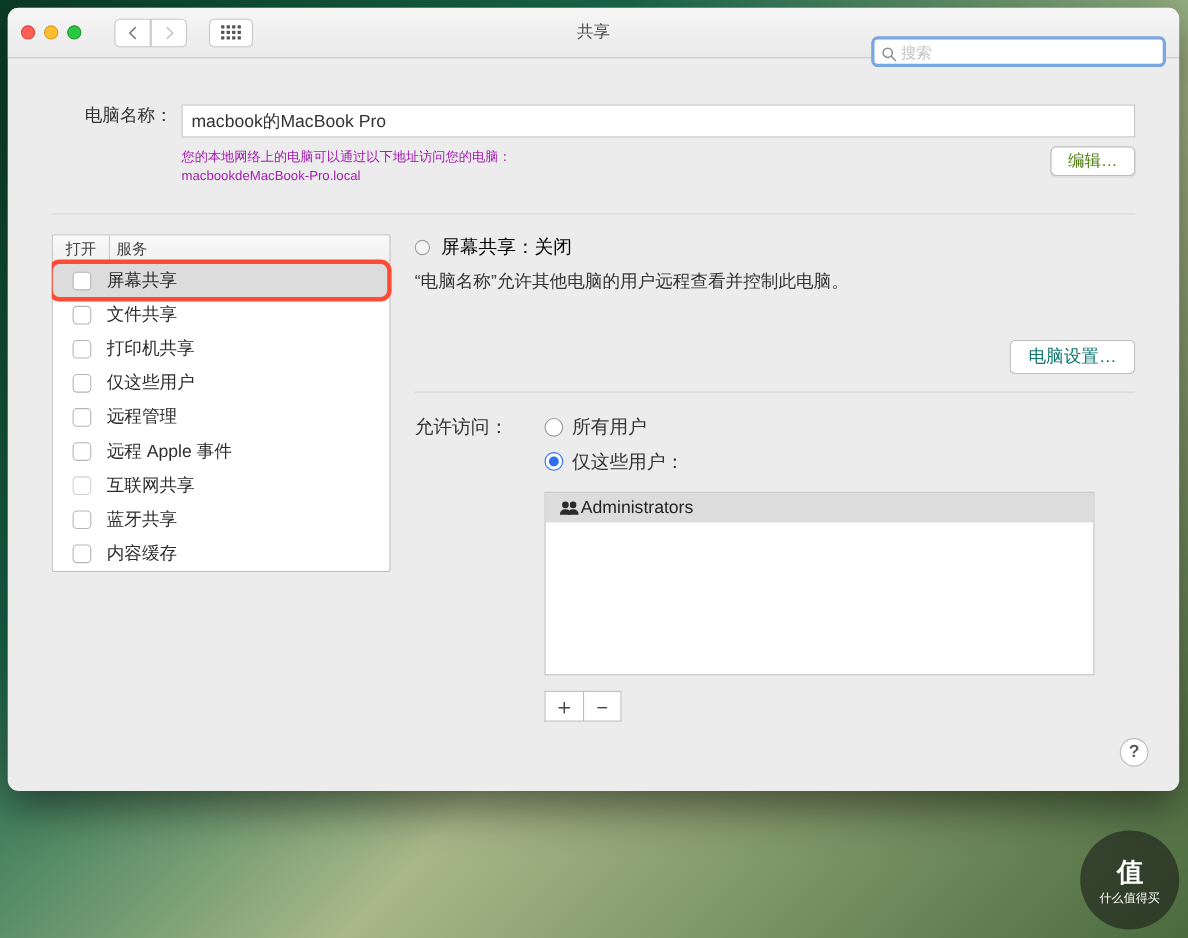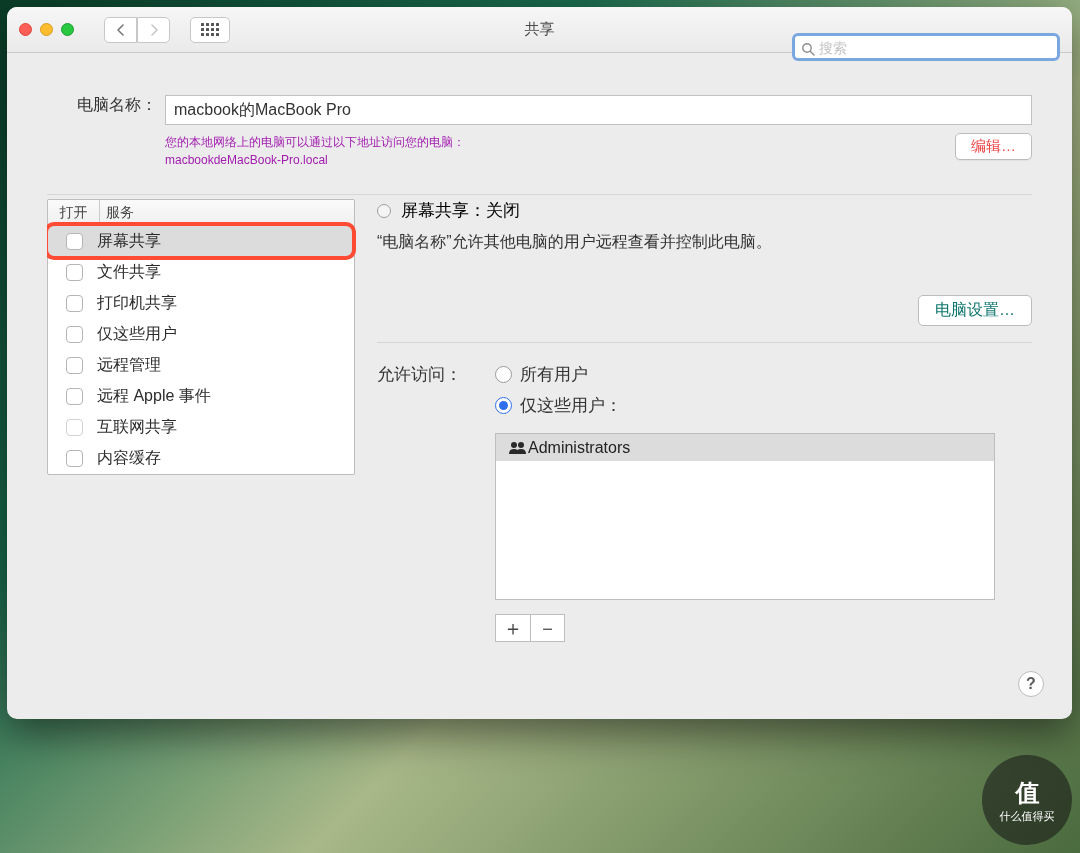--- a/index.html
+++ b/index.html
@@ -82,27 +82,27 @@
     flex:1; height:30px; background:#fff;
     border:1px solid #c1c1c1;
     padding:0 8px; font-size:16px; color:#333;
     display:flex; align-items:center;
   }
   .desc-row { display:flex; margin-top:8px; align-items:flex-start;}
   .desc-spacer { width:118px; flex:0 0 118px;}
   .desc-text { font-size:12px; color:#a21caf; line-height:1.5; flex:1; padding-right:20px;}
   .edit-btn {
     background:#fff; border:1px solid #bcbcbc; border-radius:5px;
-    padding:3px 15px; font-size:15px; color:#ef4444;
+    padding:3px 15px; font-size:15px; color:#4d7c0f;
     box-shadow:0 1px 1px rgba(0,0,0,0.05);
     align-self:flex-start;
   }
   hr.sep { border:none; border-top:1px solid #d6d6d6; margin:25px 0 0 0;}
   
-  .lower { display:flex; flex:1; margin-top:4px; overflow:hidden;}
+  .lower { display:flex; flex:1; margin-top:18px; overflow:hidden;}
   .sidebar {
     width:308px;
     border:1px solid #bdbdbd; border-radius:2px;
     background:#fff;
     display:flex; flex-direction:column;
     margin-right:22px;
     overflow:hidden;
   }
   .sidebar-header {
     display:flex; height:26px;
@@ -301,20 +301,24 @@
               <div class="chk"></div>
               <span>远程管理</span>
             </div>
             <div class="service-row">
               <div class="chk"></div>
               <span>远程 Apple 事件</span>
             </div>
             <div class="service-row">
               <div class="chk disabled-chk"></div>
               <span>互联网共享</span>
+            </div>
+            <div class="service-row">
+              <div class="chk"></div>
+              <span>蓝牙共享</span>
             </div>
             <div class="service-row">
               <div class="chk"></div>
               <span>内容缓存</span>
             </div>
           </div>
         </div>
         <div class="highlight-ring" style="left:-3px; top:23px; width:312px; height:38px;"></div>
       </div>
 

